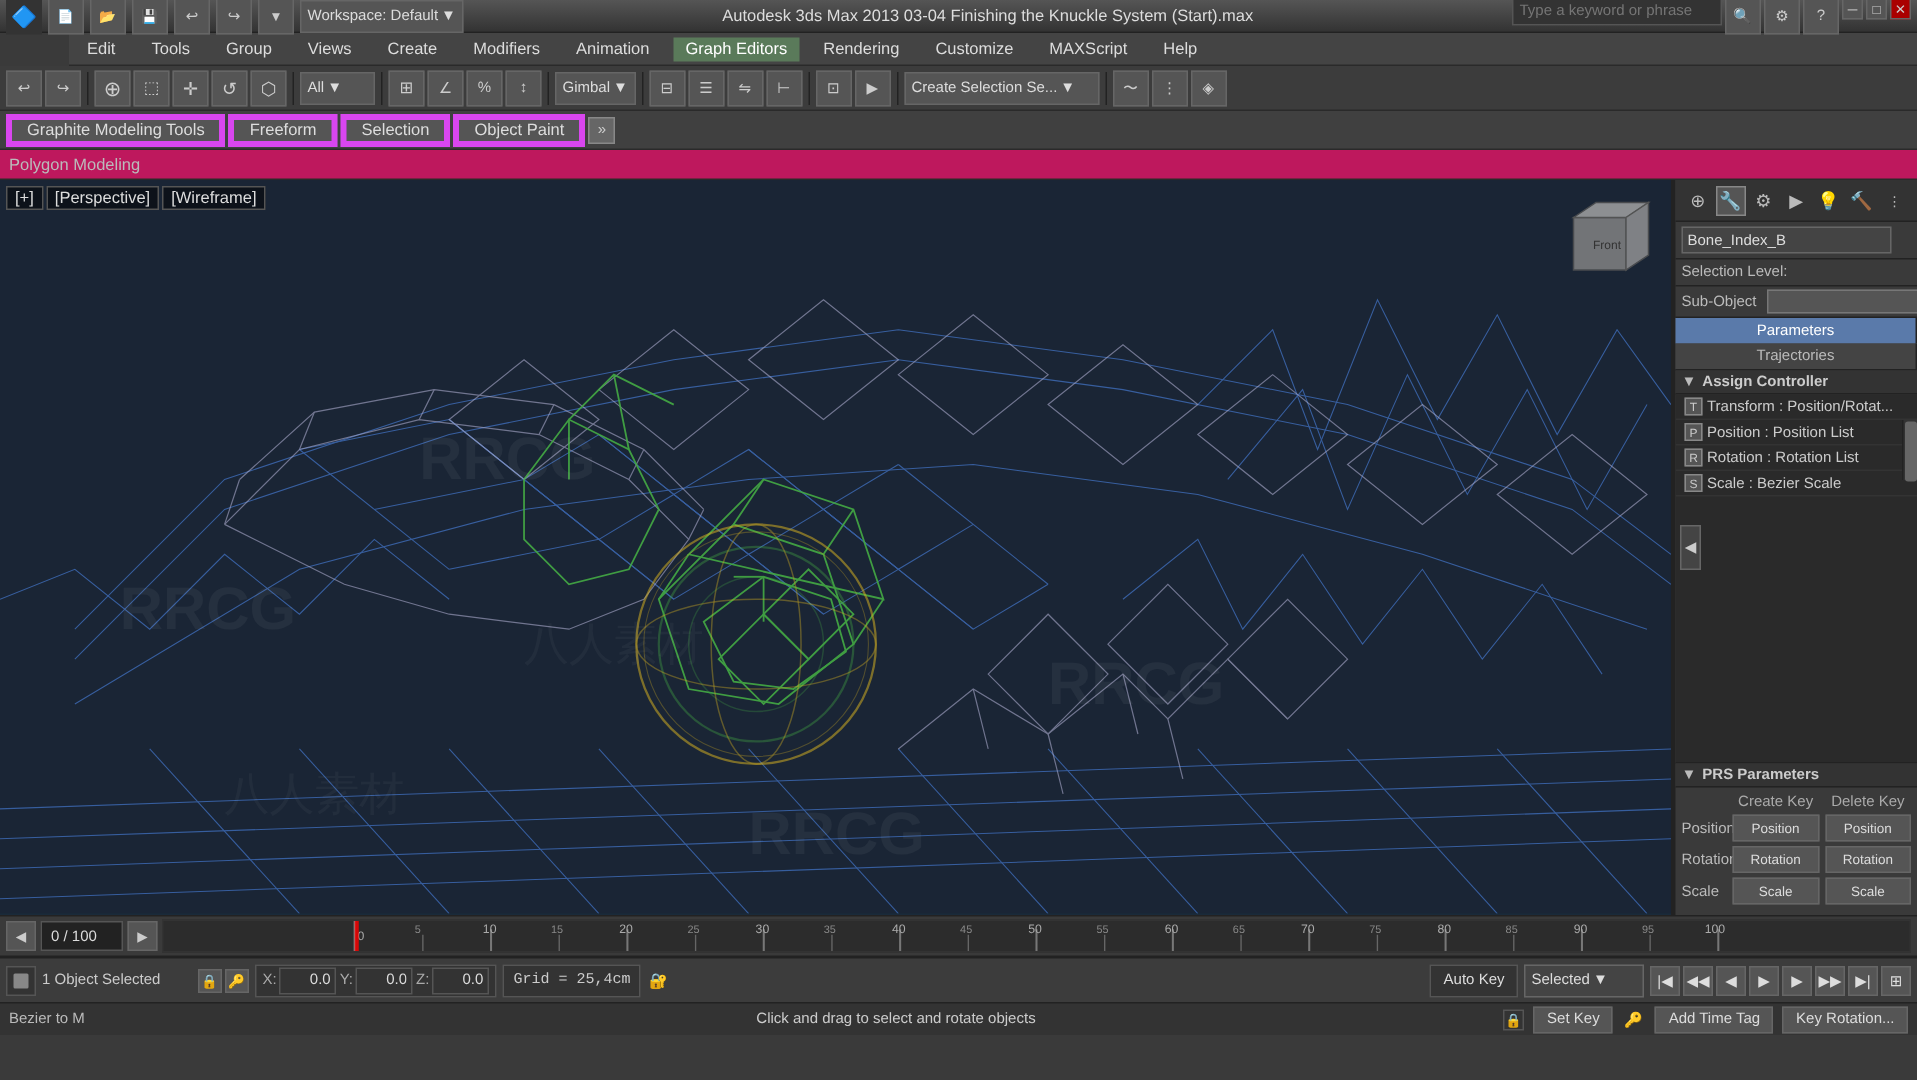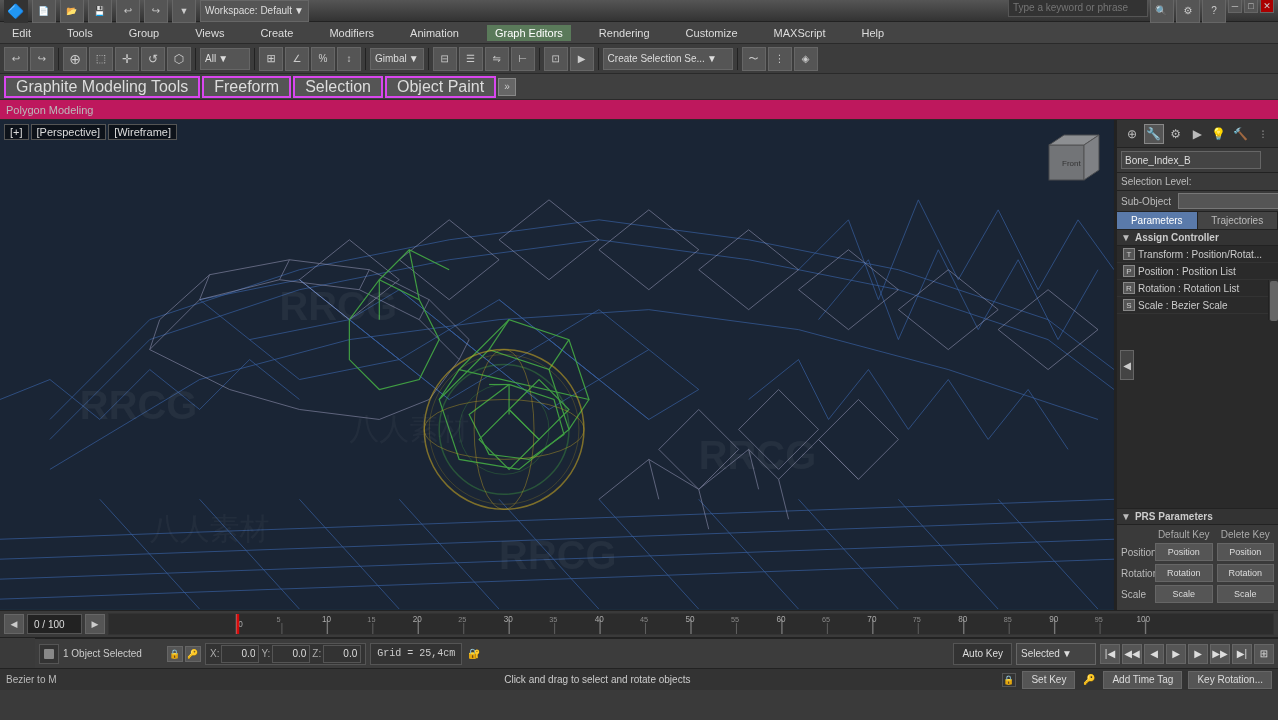--- a/index.html
+++ b/index.html
@@ -27,21 +27,22 @@
     .title-btn.minimize { background: #555; }
 
     
     #menu-bar {
       height: 22px;
       background: #444;
       display: flex;
       align-items: center;
       padding: 0 4px;
       border-bottom: 1px solid #2a2a2a;
-      gap: 20px;
+      gap: 8px;
+      margin-left: 46px;
     }
     .menu-item {
       padding: 2px 8px;
       color: #ddd;
       cursor: pointer;
       font-size: 11px;
     }
     .menu-item.active { background: #5a7a5a; color: #fff; }
 
     
@@ -70,22 +71,22 @@
     #toolbar2 {
       height: 26px;
       background: #404040;
       display: flex;
       align-items: center;
       padding: 0 4px;
       border-bottom: 1px solid #2a2a2a;
       gap: 2px;
     }
     .tb2-btn {
-      padding: 2px 10px; height: 22px; background: #555; border: 2px solid #d946ef;
-      color: #ddd; font-size: 16px; cursor: pointer; display: flex; align-items: center;
+      padding: 2px 10px; height: 22px; background: #555; border: 4px solid #d946ef;
+      color: #ddd; font-size: 11px; cursor: pointer; display: flex; align-items: center;
     }
     .expand-btn {
       width: 18px; height: 18px; background: #666; border: 1px solid #888;
       display: flex; align-items: center; justify-content: center; font-size: 10px; color: #ccc; cursor: pointer;
     }
 
     
     #breadcrumb {
       height: 20px;
       background: #be185d;
@@ -198,20 +199,21 @@
       border-bottom: 1px solid #222;
     }
     #sub-object-label { font-size: 10px; color: #bbb; min-width: 55px; }
     #sub-object-input {
       flex: 1; height: 16px; background: #555; border: 1px solid #777; color: #ddd; font-size: 9px;
     }
 
     #panel-tabs {
       display: flex;
       border-bottom: 1px solid #222;
+      flex-direction: column;
     }
     .panel-tab {
       flex: 1; padding: 3px 4px; text-align: center; font-size: 10px;
       background: #444; color: #bbb; cursor: pointer; border-right: 1px solid #222;
     }
     .panel-tab.active { background: #5a7aaa; color: #fff; }
 
     #panel-section-header {
       display: flex;
       align-items: center;
@@ -283,21 +285,20 @@
 
     
     #status-bar {
       height: 30px;
       background: #3a3a3a;
       display: flex;
       align-items: center;
       padding: 0 6px;
       gap: 6px;
       border-top: 1px solid #222;
-      margin-left: 35px;
     }
     .coord-label { color: #aaa; font-size: 10px; }
     .coord-input {
       width: 40px; height: 18px; background: #333; border: 1px solid #555;
       color: #ddd; font-size: 10px; padding: 0 3px; text-align: right;
     }
 
     .autokey-btn {
       padding: 2px 8px; height: 22px; background: #333; border: 1px solid #555;
       color: #ddd; font-size: 10px; cursor: pointer; display: flex; align-items: center;
@@ -382,20 +383,23 @@
     <div class="tb-btn" style="font-size:9px;">📄</div>
     <div class="tb-btn" style="font-size:9px;">📂</div>
     <div class="tb-btn" style="font-size:9px;">💾</div>
     <div class="tb-btn" style="font-size:10px;">↩</div>
     <div class="tb-btn" style="font-size:10px;">↪</div>
     <div class="tb-btn" style="font-size:9px;">▼</div>
     <div class="tb-dropdown">
       <span>Workspace: Default</span>
       <span>▼</span>
     </div>
+  </div>
+  <div id="title-bar-center">
+    <span>Autodesk 3ds Max 2013    03-04 Finishing the Knuckle System (Start).max</span>
   </div>
   <div id="title-bar-right">
     <input type="text" style="height: 18px; width: 140px; background: rgb(51, 51, 51); border: 1px solid rgb(85, 85, 85); color: rgb(204, 204, 204); font-size: 10px; padding: 0px 4px;" placeholder="Type a keyword or phrase">
     <div class="tb-btn">🔍</div>
     <div class="tb-btn">⚙</div>
     <div class="tb-btn">?</div>
     <div class="title-btn minimize">─</div>
     <div class="title-btn maximize">□</div>
     <div class="title-btn close">✕</div>
   </div>
@@ -665,21 +669,21 @@
     </div>
 
     <div id="prs-section">
       <div id="prs-header">
         <span class="section-arrow">▼</span>
         <span class="section-title">PRS Parameters</span>
       </div>
       <div id="prs-content">
         <div class="prs-row">
           <div class="prs-label"></div>
-          <div class="prs-col-header">Default Key</div>
+          <div class="prs-col-header">Create Key</div>
           <div class="prs-col-header">Delete Key</div>
         </div>
         <div class="prs-row">
           <div class="prs-label">Position</div>
           <div class="prs-btn">Position</div>
           <div class="prs-btn">Position</div>
         </div>
         <div class="prs-row">
           <div class="prs-label">Rotation</div>
           <div class="prs-btn">Rotation</div>

